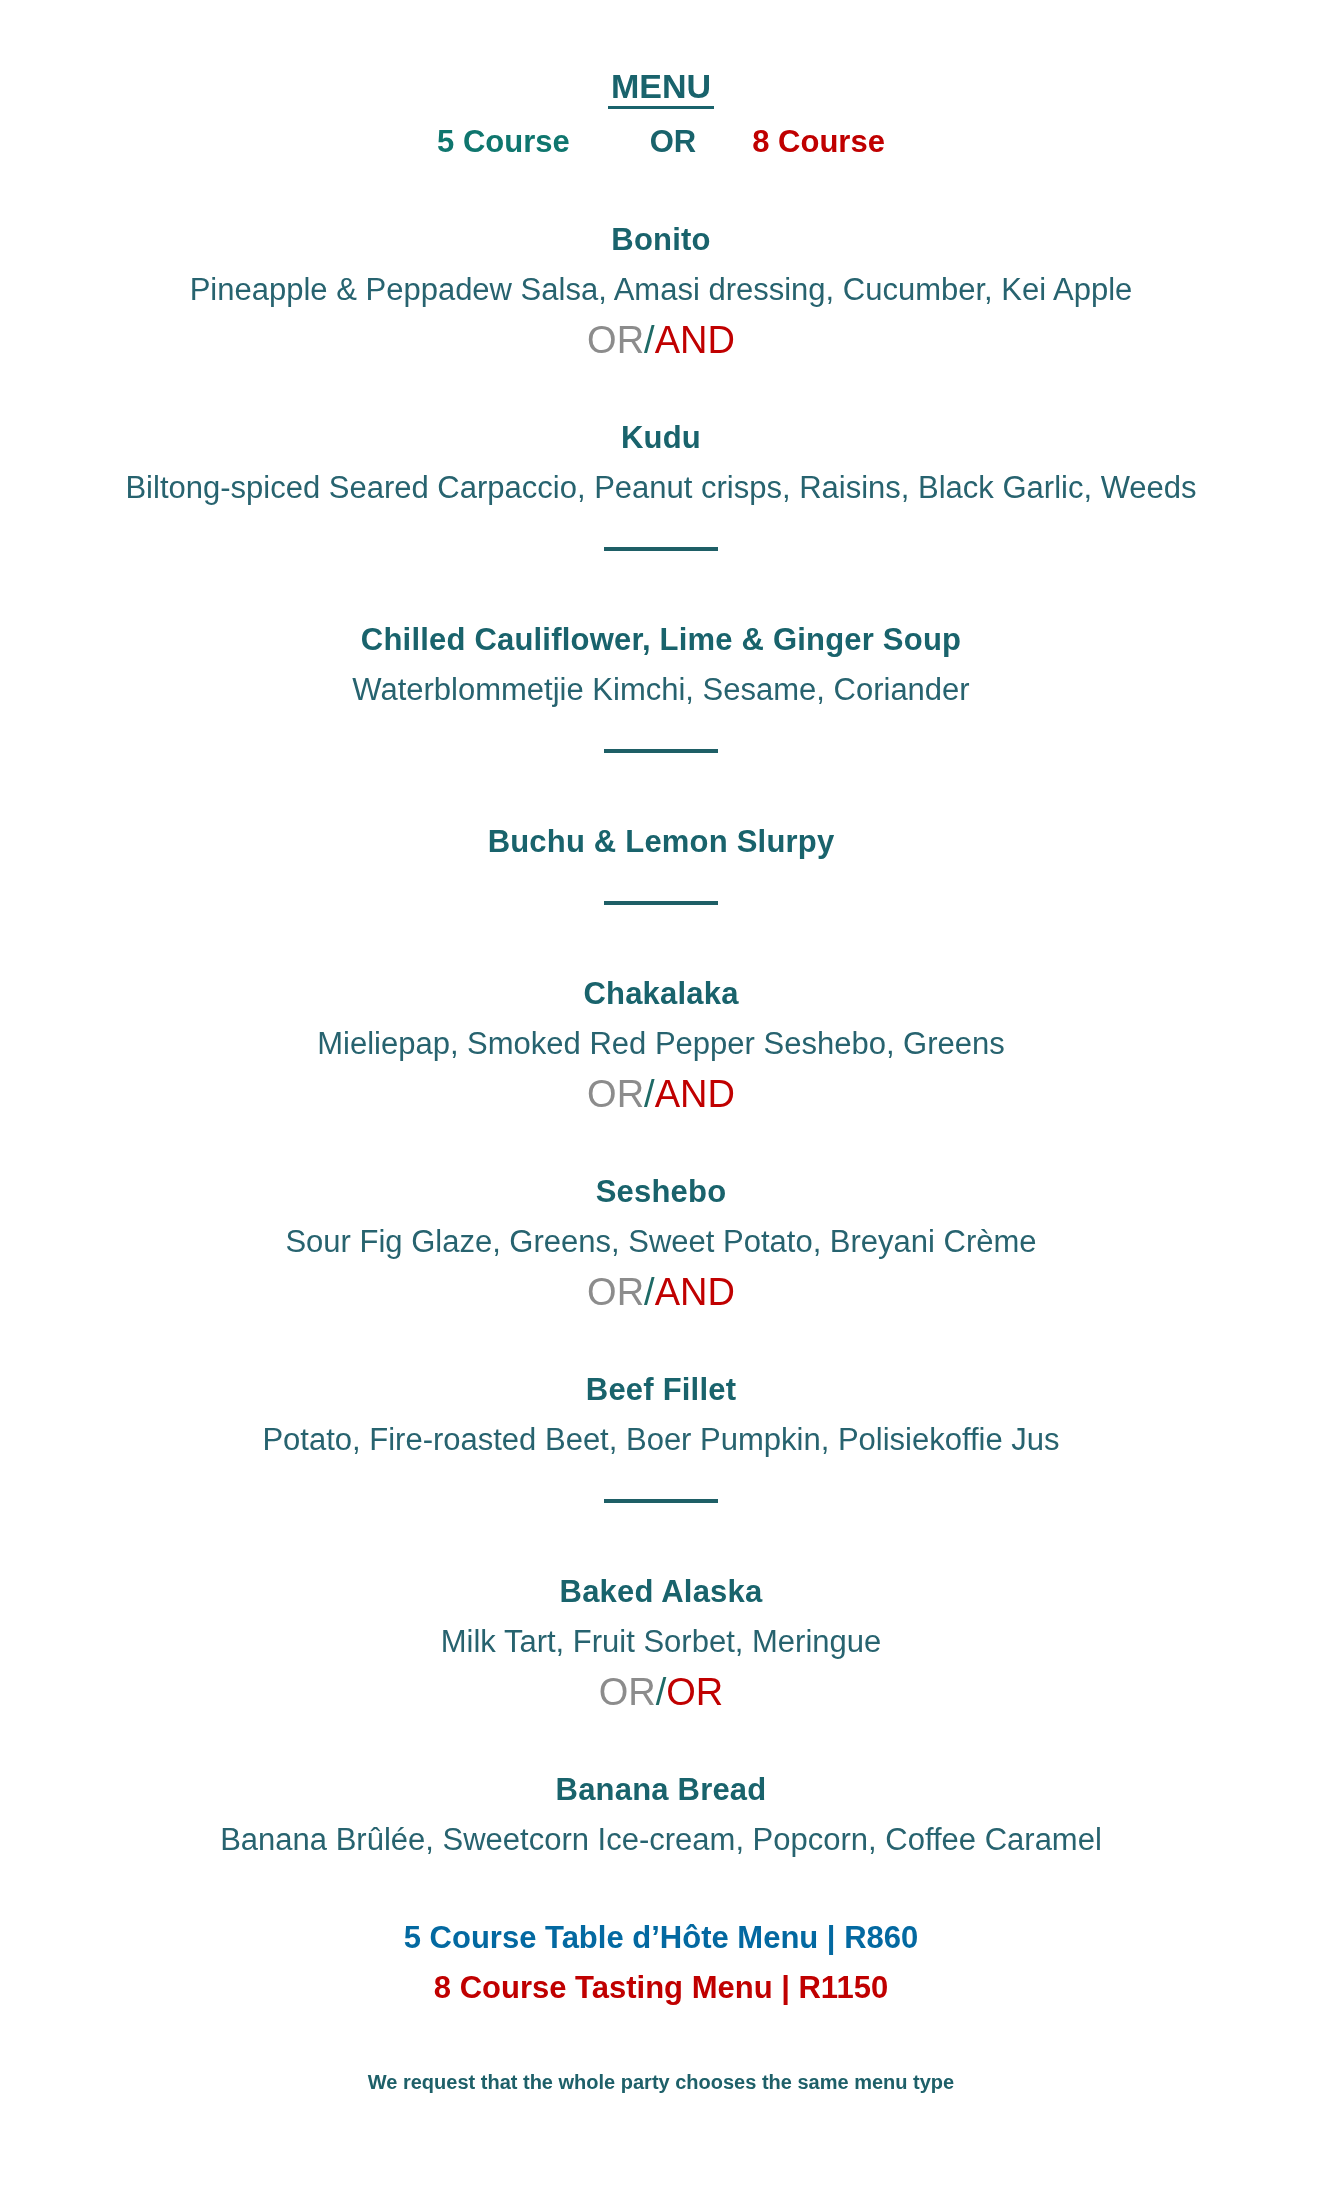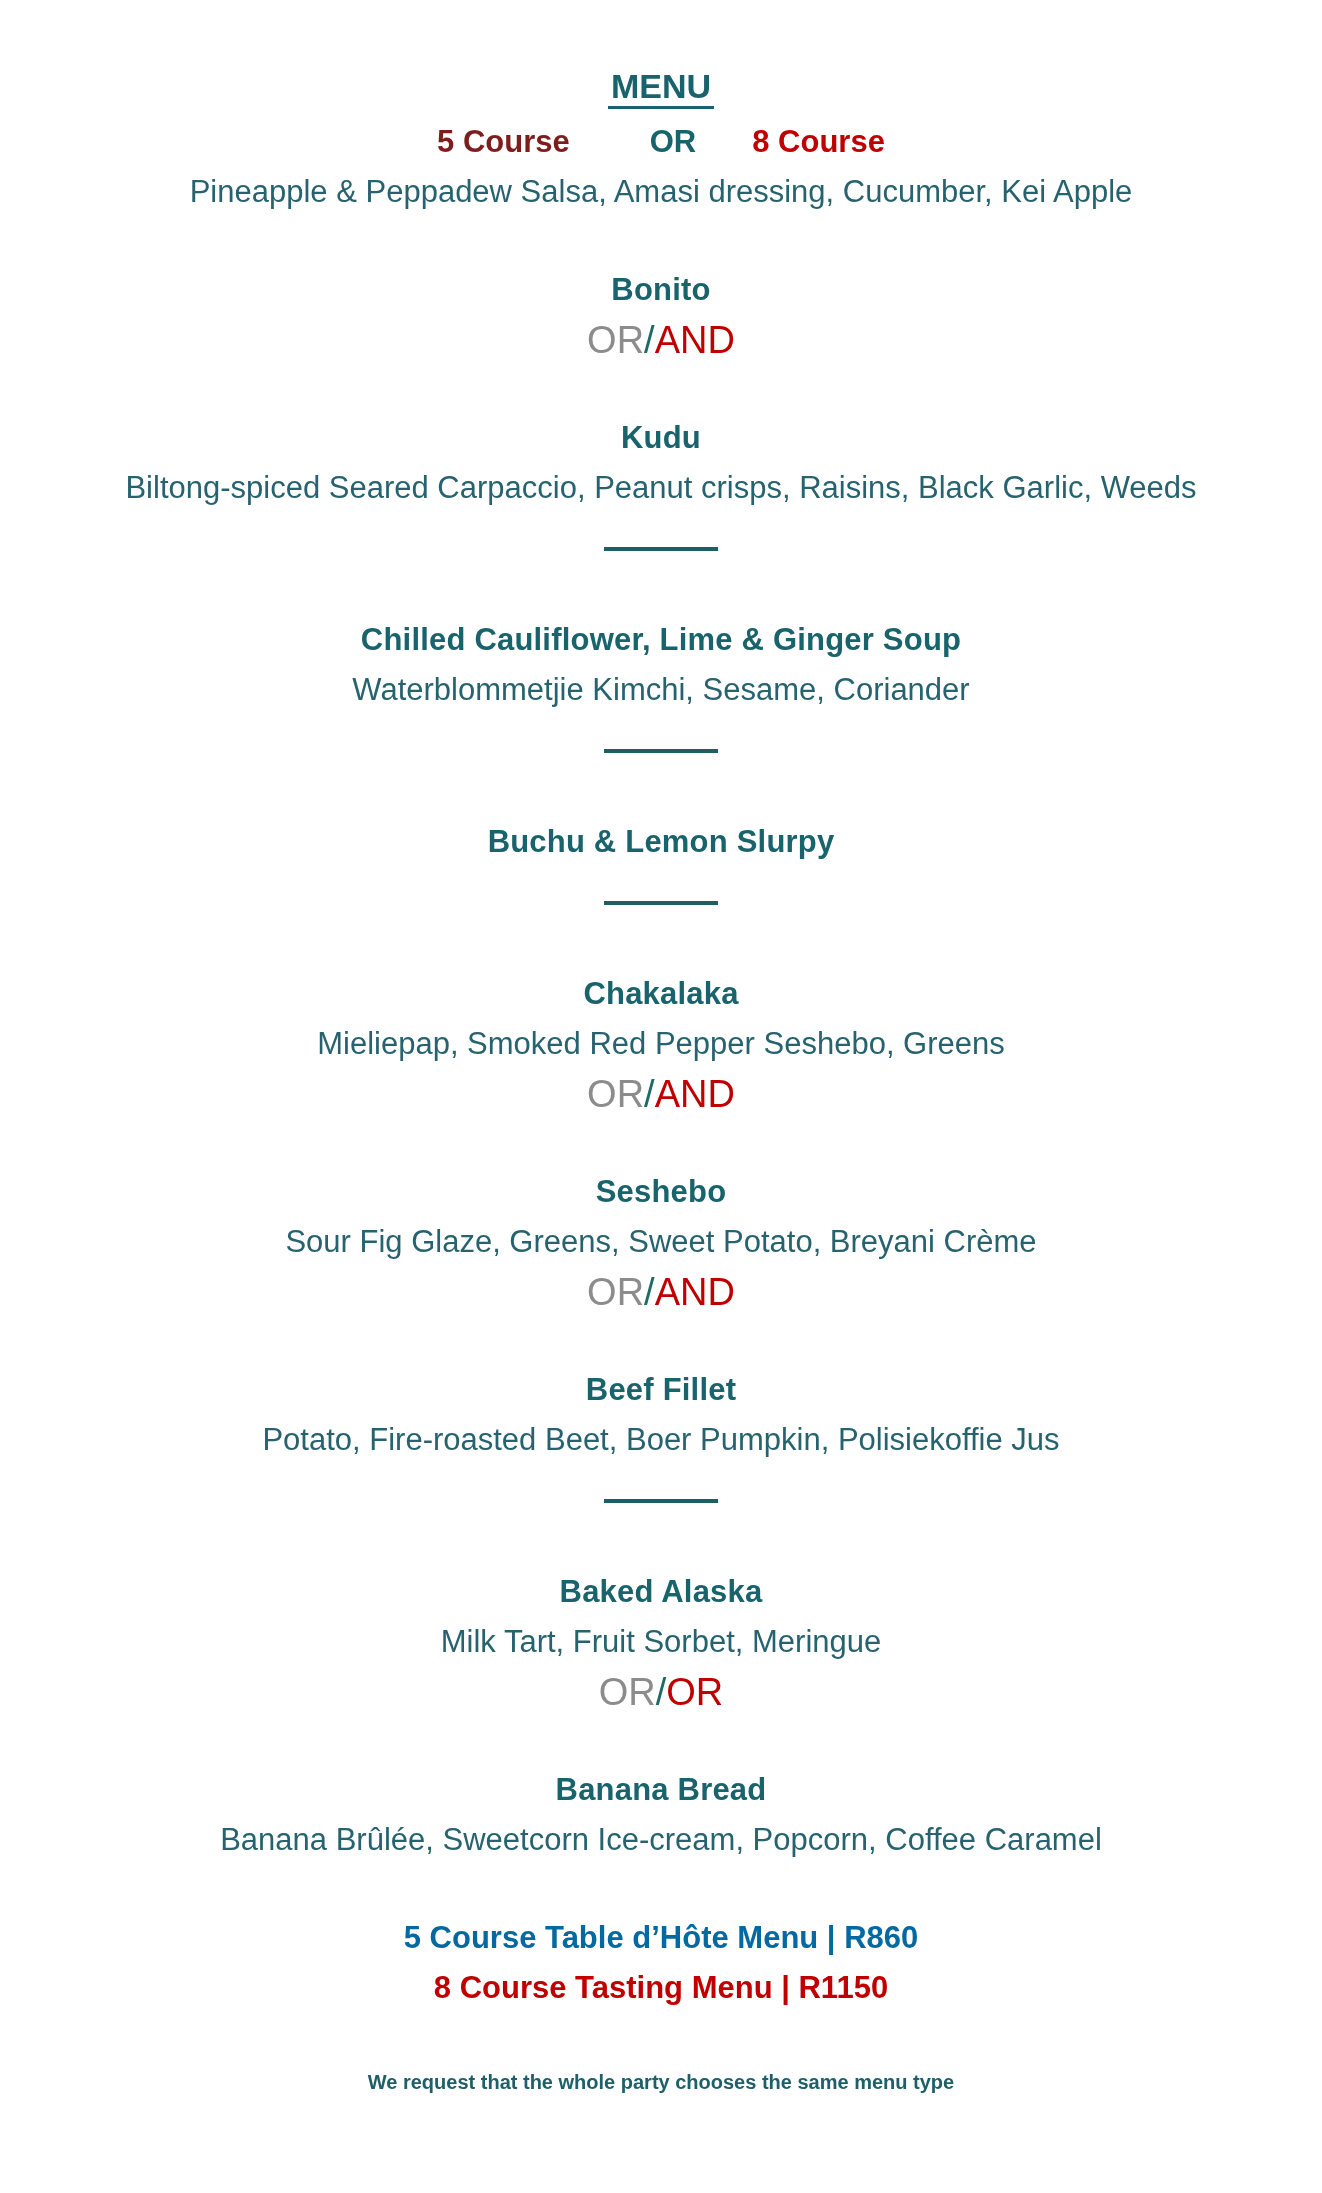--- a/index.html
+++ b/index.html
@@ -19,21 +19,21 @@
   .t-line { font-size: 31px; line-height: 50px; white-space: nowrap; }
 
   .menu-title-line { font-size: 34px; line-height: 50px; font-weight: bold; }
   .menu-title-line .underlined {
     color: #19636C;
     border-bottom: 3px solid #19636C;
     padding: 0 3px 1px 3px;
   }
 
   .course-line { font-weight: bold; margin-top: 6px; }
-  .course-5 { color: #7f1d1d; }
+  .course-5 { color: #0f766e; }
   .course-or { color: #19636C; margin-left: 80px; margin-right: 56px; }
   .course-8 { color: #C00000; }
 
   .dish-name {
     font-weight: bold;
     color: #19636C;
     margin-top: 48px;
     letter-spacing: 0.2px;
   }
   .dish-desc { color: #27636F; }
@@ -73,22 +73,22 @@
 <div class="menu-doc">
 
   <div class="menu-title-line">
     <span class="underlined">MENU</span>
   </div>
 
   <div class="t-line course-line">
     <span class="course-5">5 Course</span><span class="course-or">OR</span><span class="course-8">8 Course</span>
   </div>
 
+  <div class="t-line dish-name">Bonito</div>
   <div class="t-line dish-desc">Pineapple &amp; Peppadew Salsa, Amasi dressing, Cucumber, Kei Apple</div>
-  <div class="t-line dish-name">Bonito</div>
   <div class="t-line connector">
     <span class="c-or">OR</span><span class="c-slash">/</span><span class="c-alt">AND</span>
   </div>
 
   <div class="t-line dish-name">Kudu</div>
   <div class="t-line dish-desc">Biltong-spiced Seared Carpaccio, Peanut crisps, Raisins, Black Garlic, Weeds</div>
 
   <div class="divider">
       <span class="rule"></span>
     </div>

